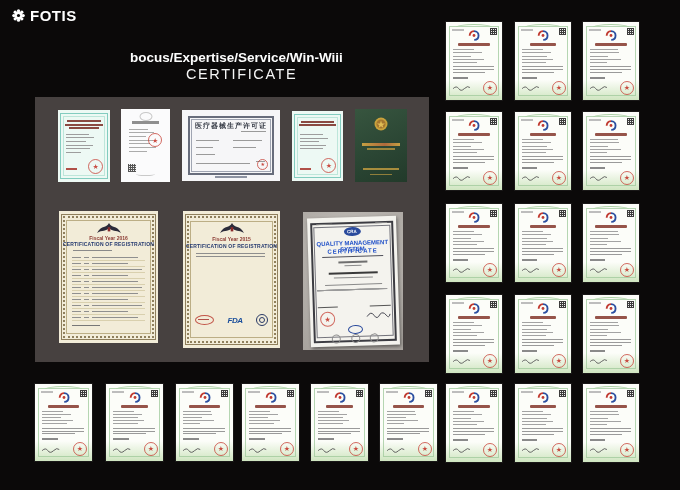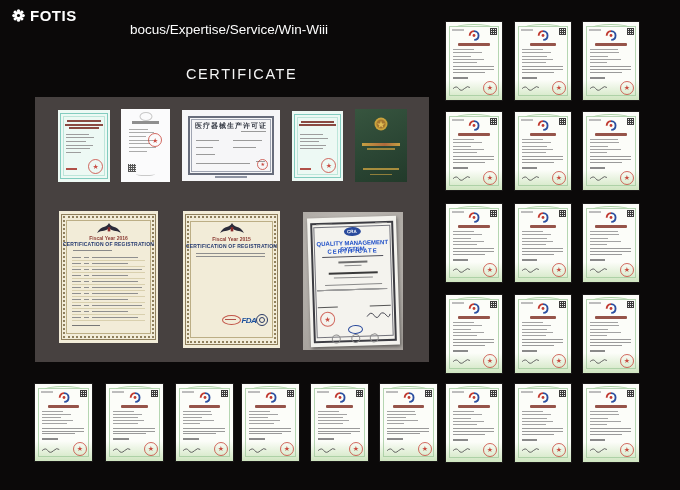--- a/index.html
+++ b/index.html
@@ -3,21 +3,21 @@
 <meta charset="utf-8">
 <style>
   html,body{margin:0;padding:0;background:#000;}
   #app{position:relative;width:680px;height:490px;background:#0b0909;overflow:hidden;
        font-family:"Liberation Sans",sans-serif;}
 
   
   .brand{position:absolute;left:12px;top:7px;display:flex;align-items:center;gap:5px;
          color:#fff;font-weight:bold;font-size:15px;letter-spacing:.5px;}
   .brand svg{display:block;}
-  .tagline{position:absolute;left:130px;top:22px;color:#fdfdfd;font-weight:normal;font-size:13.5px;}
+  .tagline{position:absolute;left:130px;top:50px;color:#fdfdfd;font-weight:bold;font-size:13.5px;}
   .page-title{position:absolute;left:186px;top:66px;color:#f5f5f5;font-size:14.5px;letter-spacing:1.6px;}
 
   
   .panel{position:absolute;left:35px;top:97px;width:394px;height:265px;background:#474140;}
   .panel .abs{position:absolute;}
 
   
   .pcert{position:absolute;background:#fcfdf9;box-shadow:0 0 0 1px rgba(255,255,255,.06);}
   .pcert *{position:absolute;}
   .p-grad{left:0;right:0;bottom:0;height:26%;
@@ -122,21 +122,21 @@
   .fd-paras i{display:block;height:1px;background:#8e8e8e;}
   .fd-paras i:nth-child(1){width:58%;}.fd-paras i:nth-child(2){width:80%;}
   .fd-paras i:nth-child(3){width:66%;}.fd-paras i:nth-child(4){width:40%;}
   .fd-paras i:nth-child(5){width:72%;margin-top:3px;}.fd-paras i:nth-child(6){width:50%;}
   .fd-paras i:nth-child(7){width:96%;margin-top:3px;}.fd-paras i:nth-child(8){width:96%;}
   .fd-paras i:nth-child(9){width:92%;}.fd-paras i:nth-child(10){width:96%;}
   .fd-paras i:nth-child(11){width:88%;}.fd-paras i:nth-child(12){width:96%;margin-top:3px;}
   .fd-paras i:nth-child(13){width:94%;}.fd-paras i:nth-child(14){width:90%;}
   .fd-paras i:nth-child(15){width:60%;}
   .fd-logos{left:12%;right:12%;top:75%;height:13px;display:flex;align-items:center;
-            justify-content:flex-end;position:absolute;}
+            justify-content:space-between;position:absolute;}
   .fd-logos>*{position:static;}
   .lg-oval{width:17px;height:8px;border:1px solid #c25548;border-radius:50%;position:relative;}
   .lg-oval::after{content:"";position:absolute;left:2px;top:3px;width:11px;height:1px;background:#b05048;}
   .lg-fda{font-size:8px;font-weight:bold;font-style:italic;color:#1b4f9c;letter-spacing:-.5px;}
   .lg-seal{width:10px;height:10px;border:1px solid #2a3a66;border-radius:50%;position:relative;}
   .lg-seal::after{content:"";position:absolute;inset:2px;border:1px solid #2a3a66;border-radius:50%;}
 
   
   .qphoto{position:absolute;background:radial-gradient(120% 120% at 50% 35%,#c4c0bb 0%,#a7a29d 70%,#8f8b86 100%);overflow:hidden;}
   .qpaper{position:absolute;inset:3.5% 5.5% 3% 5.5%;background:#f4f3ee;transform:rotate(-1.8deg);

